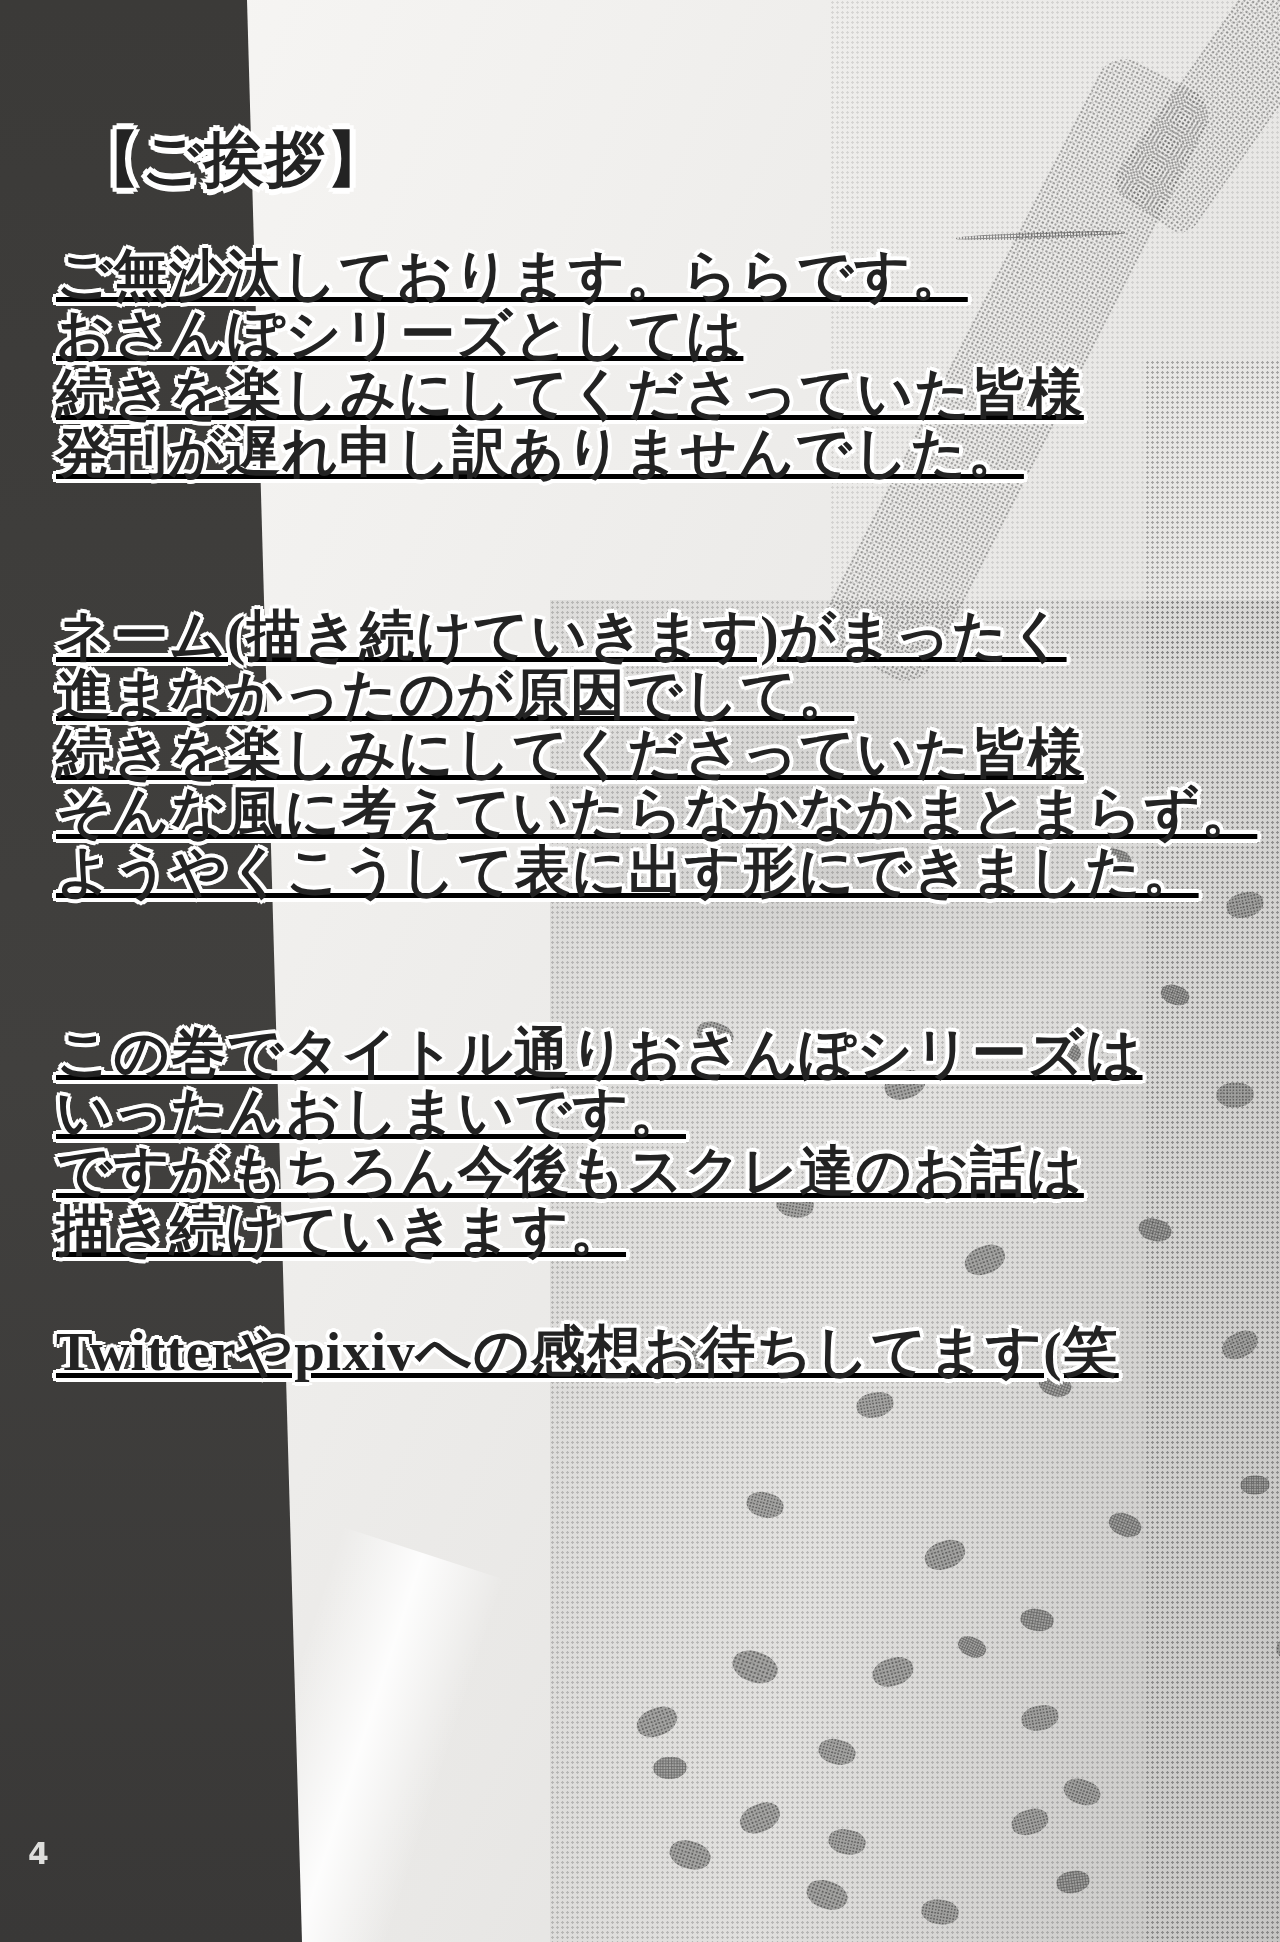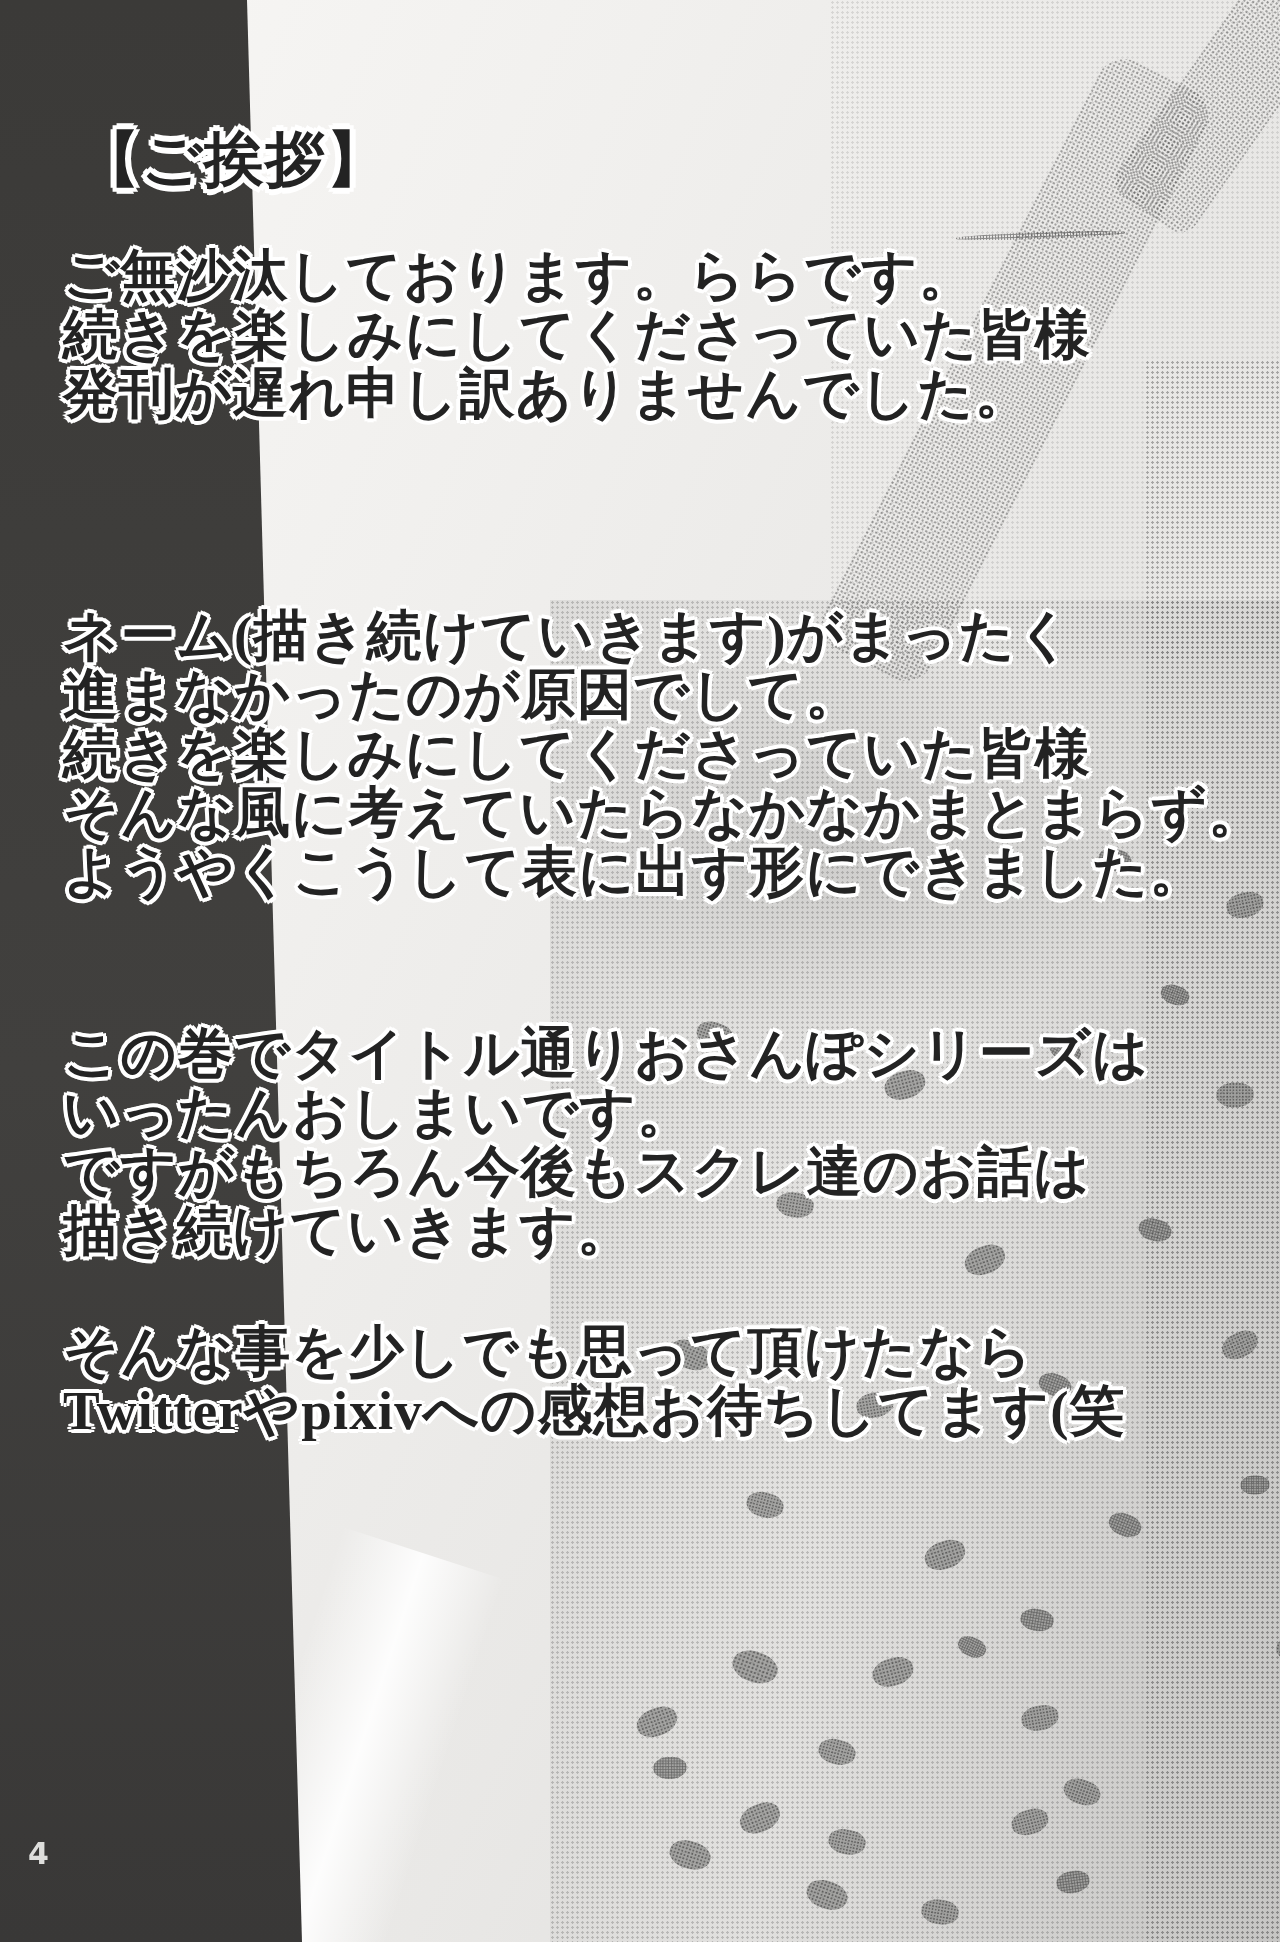--- a/index.html
+++ b/index.html
@@ -62,21 +62,21 @@
     clip-path:polygon(0 0,247px 0,302px 100%,0 100%);
   }
   
   .greeting-header{
     position:absolute;left:80px;top:120px;margin:0;
     font-size:60px;font-weight:700;letter-spacing:.02em;
     color:var(--ink,#232323);white-space:nowrap;
     text-shadow:0 -6px 0 #fff,0 6px 0 #fff,-6px 0 0 #fff,6px 0 0 #fff,
       -4px -4px 0 #fff,4px -4px 0 #fff,-4px 4px 0 #fff,4px 4px 0 #fff;
   }
-  .para{position:absolute;left:63px;}
+  .para{position:absolute;left:56px;text-decoration:underline;}
   .text-line{
     height:59px;line-height:59px;font-size:55px;font-weight:700;
     letter-spacing:.02em;white-space:nowrap;color:var(--ink,#232323);
     text-shadow:0 -4px 0 #fff,0 4px 0 #fff,-4px 0 0 #fff,4px 0 0 #fff,
       -3px -3px 0 #fff,3px -3px 0 #fff,-3px 3px 0 #fff,3px 3px 0 #fff;
   }
   .p1{top:246px;}
   .p2{top:606px;}
   .p3{top:1024px;}
   .p4{top:1322px;}
@@ -137,35 +137,35 @@
       <div class="spot" style="left: 919px; top: 1898px; transform: rotate(10deg) scale(0.9);"></div>
       <div class="spot" style="left: 1274px; top: 1636px; transform: rotate(10deg) scale(0.9);"></div>
     </div>
 
   <div class="dark-band"></div>
 
   <h1 class="greeting-header">【ご挨拶】</h1>
 
   <div class="para p1">
       <div class="text-line">ご無沙汰しております。ららです。</div>
+      <div class="text-line">おさんぽシリーズとしては</div>
       <div class="text-line">続きを楽しみにしてくださっていた皆様</div>
       <div class="text-line">発刊が遅れ申し訳ありませんでした。</div>
     </div>
   <div class="para p2">
       <div class="text-line">ネーム(描き続けていきます)がまったく</div>
       <div class="text-line">進まなかったのが原因でして。</div>
       <div class="text-line">続きを楽しみにしてくださっていた皆様</div>
       <div class="text-line">そんな風に考えていたらなかなかまとまらず。</div>
       <div class="text-line">ようやくこうして表に出す形にできました。</div>
     </div>
   <div class="para p3">
       <div class="text-line">この巻でタイトル通りおさんぽシリーズは</div>
       <div class="text-line">いったんおしまいです。</div>
       <div class="text-line">ですがもちろん今後もスクレ達のお話は</div>
       <div class="text-line">描き続けていきます。</div>
     </div>
   <div class="para p4">
-      <div class="text-line">そんな事を少しでも思って頂けたなら</div>
       <div class="text-line">Twitterやpixivへの感想お待ちしてます(笑</div>
     </div>
 
   <div class="page-number">4</div>
 </div>
 
 </body></html>

